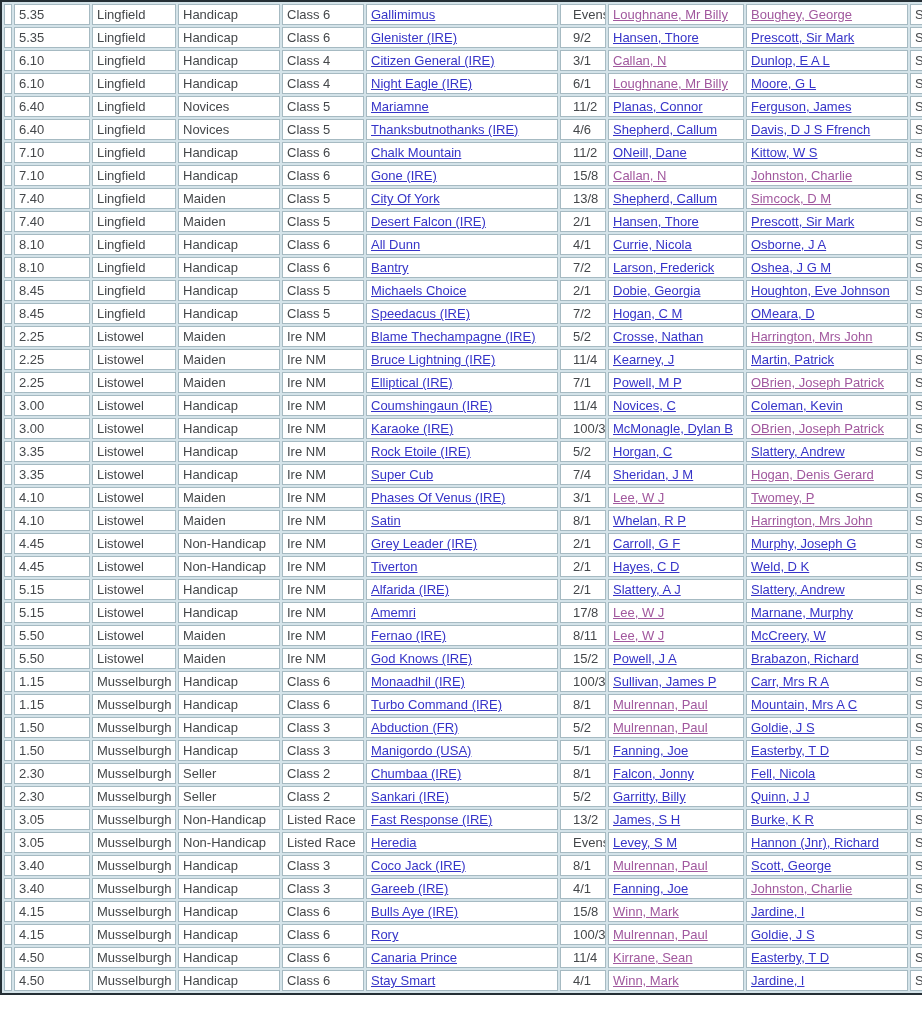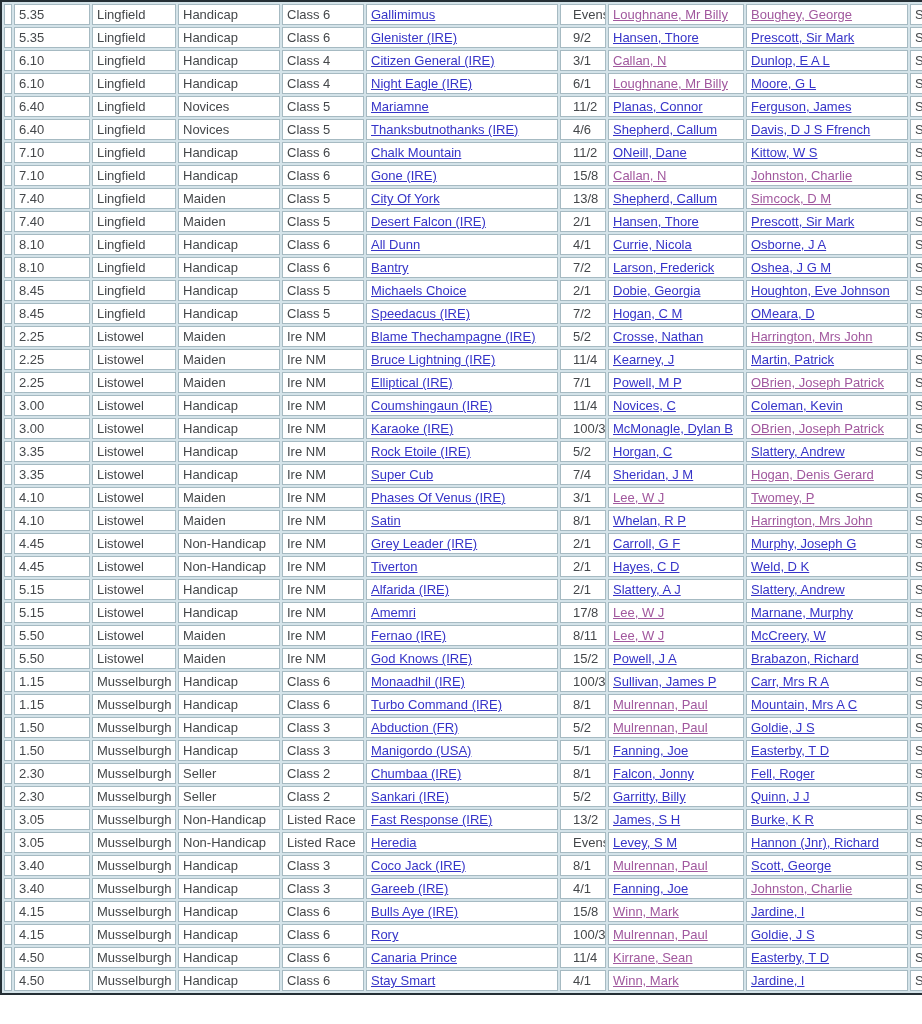--- a/index.html
+++ b/index.html
@@ -463,21 +463,21 @@
       </tr>
       <tr>
         <td></td>
         <td>2.30</td>
         <td>Musselburgh</td>
         <td>Seller</td>
         <td>Class 2</td>
         <td><a class="lnk">Chumbaa (IRE)</a></td>
         <td class="odds">8/1</td>
         <td><a class="lnk">Falcon, Jonny</a></td>
-        <td><a class="lnk">Fell, Roger</a></td>
+        <td><a class="lnk">Fell, Nicola</a></td>
         <td>S</td>
       </tr>
       <tr>
         <td></td>
         <td>2.30</td>
         <td>Musselburgh</td>
         <td>Seller</td>
         <td>Class 2</td>
         <td><a class="lnk">Sankari (IRE)</a></td>
         <td class="odds">5/2</td>

